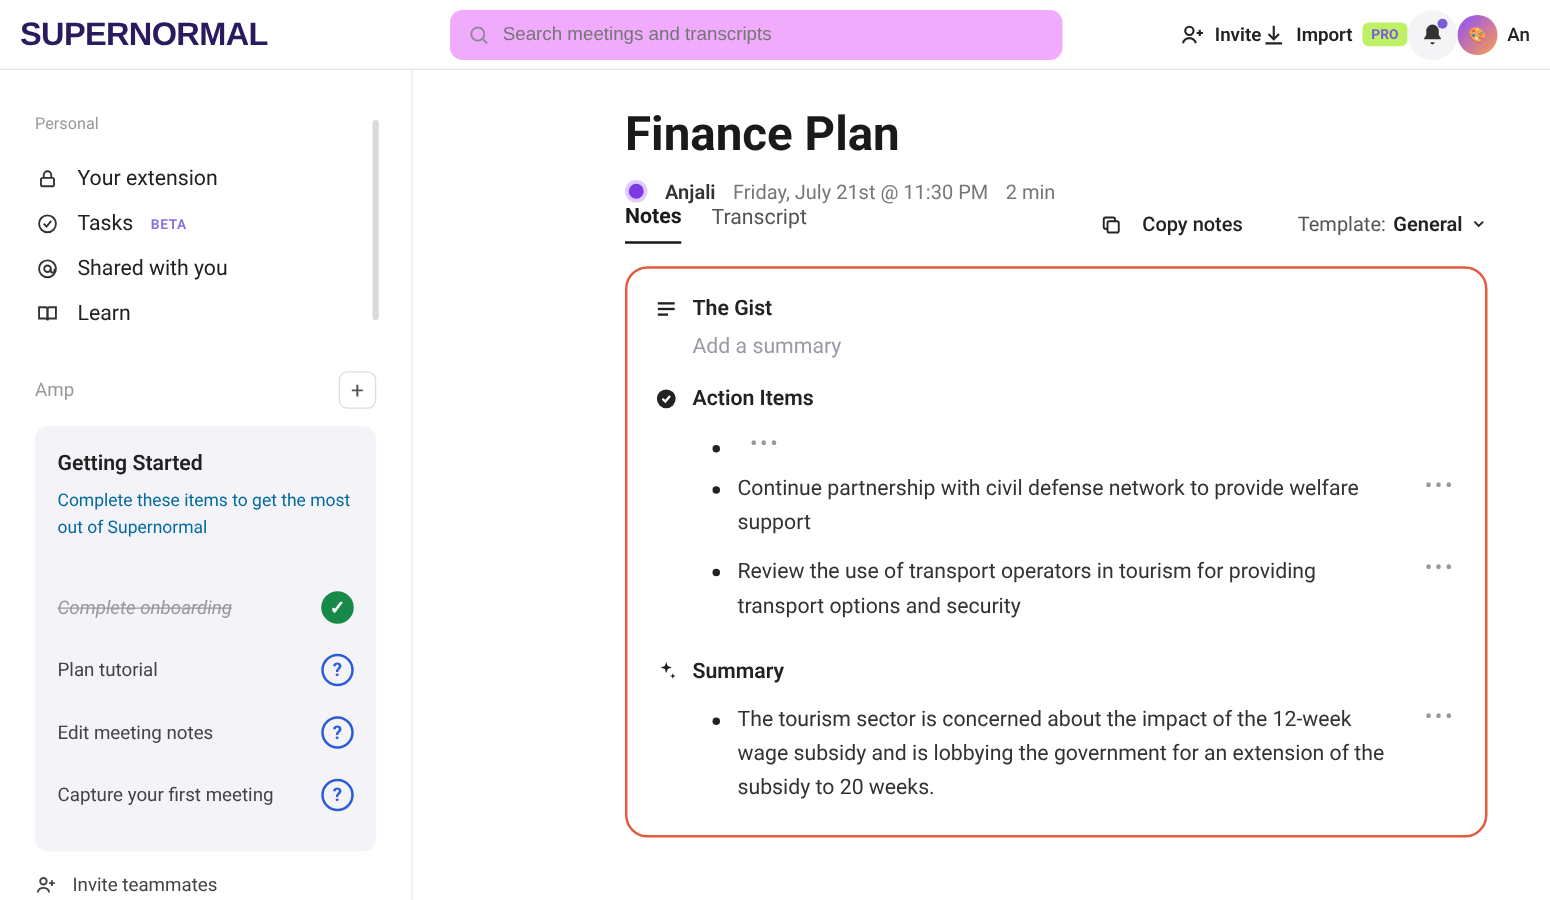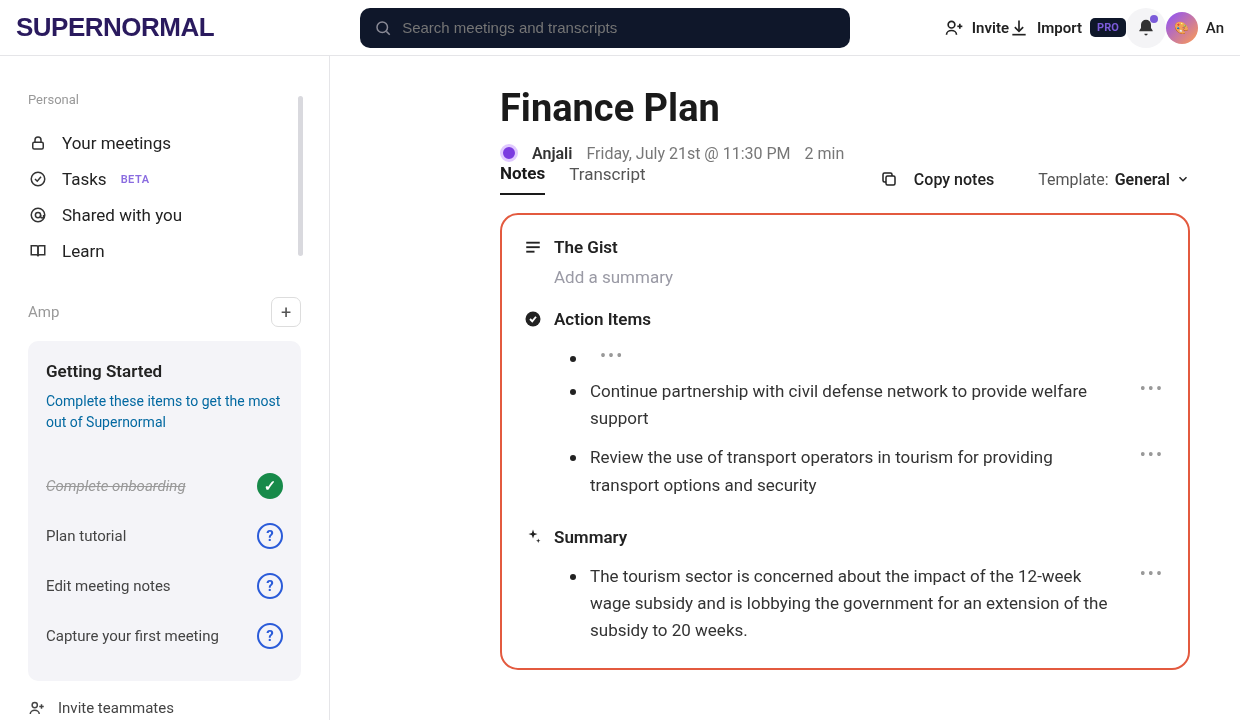--- a/index.html
+++ b/index.html
@@ -1,24 +1,24 @@
 <!DOCTYPE html>
 <html><head>
 <meta charset="utf-8">
 <style>
 * { box-sizing: border-box; margin: 0; padding: 0; }
 body { font-family: -apple-system, BlinkMacSystemFont, "Segoe UI", Roboto, sans-serif; color: #1a1a1a; background: #fff; width: 1240px; height: 720px; overflow: hidden; }
 .header { height: 56px; border-bottom: 1px solid #e5e5e8; display: flex; align-items: center; padding: 0 16px; gap: 16px; }
 .logo { font-family: Impact, "Arial Black", sans-serif; font-size: 26px; letter-spacing: -0.5px; color: #2a1a5e; font-weight: 900; text-transform: uppercase; }
 .search-wrap { flex: 1; max-width: 490px; margin-left: 130px; }
-.search { height: 40px; background: #0f172a; border-radius: 10px; display: flex; align-items: center; padding: 0 14px; gap: 10px; }
+.search { height: 40px; background: #f0abfc; border-radius: 10px; display: flex; align-items: center; padding: 0 14px; gap: 10px; }
 .search input { border: none; background: transparent; outline: none; flex: 1; font-size: 15px; color: #6a6a78; }
 .hdr-right { margin-left: auto; display: flex; align-items: center; }
 .hdr-btn { display: flex; align-items: center; gap: 8px; font-size: 15px; font-weight: 600; color: #222; cursor: pointer; }
-.pro-badge { background: #0f172a; color: #7b5bd9; font-size: 11px; font-weight: 700; padding: 3px 7px; border-radius: 5px; }
+.pro-badge { background: #bef264; color: #7b5bd9; font-size: 11px; font-weight: 700; padding: 3px 7px; border-radius: 5px; }
 .bell-wrap { width: 40px; height: 40px; border-radius: 50%; background: #f4f4f6; display: flex; align-items: center; justify-content: center; position: relative; cursor: pointer; }
 .bell-dot { position: absolute; top: 7px; right: 8px; width: 8px; height: 8px; border-radius: 50%; background: #7b5bd9; }
 .avatar { width: 32px; height: 32px; border-radius: 50%; background: linear-gradient(135deg, #8a4fff, #ff9d4f); display: flex; align-items: center; justify-content: center; color: #fff; font-size: 12px; cursor: pointer; }
 .avatar-label { font-size: 15px; font-weight: 500; }
 
 .body { display: flex; height: calc(100% - 56px); }
 .sidebar { width: 330px; border-right: 1px solid #e5e5e8; padding: 36px 28px 16px 28px; display: flex; flex-direction: column; position: relative; }
 .sb-scroll-hint { position: absolute; top: 40px; right: 26px; width: 5px; height: 160px; background: #d9d9de; border-radius: 3px; }
 .section-label { font-size: 13px; color: #999; margin-bottom: 18px; }
 .nav-item { display: flex; align-items: center; gap: 14px; padding: 8px 0; font-size: 17px; color: #222; cursor: pointer; }
@@ -39,21 +39,21 @@
 
 .main { flex: 1; padding: 30px 50px 20px 170px; overflow: hidden; }
 .title { font-size: 38px; font-weight: 700; color: #1a1a1a; margin-bottom: 14px; }
 .meta-row { display: flex; align-items: flex-start; gap: 14px; font-size: 16px; color: #777; }
 .author-icon { width: 18px; height: 18px; border-radius: 50%; background: #7b3be0; border: 3px solid #e0c9ff; }
 .author-name { font-weight: 600; color: #333; }
 .tabs-row { display: flex; align-items: center; gap: 24px; border-bottom: 0; margin-bottom: 18px; }
 .tab { font-size: 17px; color: #555; padding-bottom: 10px; cursor: pointer; }
 .tab.active { font-weight: 700; color: #1a1a1a; border-bottom: 2.5px solid #1a1a1a; }
 .tabs-spacer { flex: 1; }
-.copy-btn { display: flex; align-items: flex-start; gap: 16px; font-size: 16px; color: #222; cursor: pointer; font-weight: 500; }
+.copy-btn { display: flex; align-items: flex-end; gap: 16px; font-size: 16px; color: #222; cursor: pointer; font-weight: 500; }
 .tpl-btn { display: flex; align-items: center; gap: 6px; font-size: 16px; color: #555; cursor: pointer; justify-content: center; }
 .tpl-btn strong { font-weight: 600; color: #222; }
 
 .notes-box { border: 2.5px solid #e35a3f; border-radius: 18px; padding: 22px 24px 18px 22px; }
 .section { margin-bottom: 22px; }
 .sec-head { display: flex; align-items: center; gap: 12px; font-size: 17px; font-weight: 600; color: #222; margin-bottom: 10px; }
 .sec-icon { width: 18px; height: 18px; display: flex; align-items: center; justify-content: center; }
 .placeholder { font-size: 17px; color: #9a9aa5; padding-left: 30px; }
 .item-row { display: flex; align-items: flex-start; gap: 14px; padding: 6px 0; }
 .bullet { width: 6px; height: 6px; border-radius: 50%; background: #222; margin-top: 11px; margin-left: 46px; flex-shrink: 0; }
@@ -120,21 +120,21 @@
     <div class="sb-scroll-hint"></div>
     <div class="section-label">Personal</div>
 
     <div class="nav-item">
       <span class="nav-icon">
           <svg width="18" height="18" viewBox="0 0 24 24" fill="none" stroke="#333" stroke-width="2">
             <rect x="5" y="11" width="14" height="9" rx="2"></rect>
             <path d="M8 11V8a4 4 0 018 0v3"></path>
           </svg>
         </span>
-      <span>Your meetings</span>
+      <span>Your extension</span>
     </div>
     <div class="nav-item">
       <span class="nav-icon">
           <svg width="18" height="18" viewBox="0 0 24 24" fill="none" stroke="#333" stroke-width="2">
             <circle cx="12" cy="12" r="9"></circle>
             <path d="M8 12l3 3 5-6"></path>
           </svg>
         </span>
       <span>Tasks</span>
       <span class="beta-badge">BETA</span>

